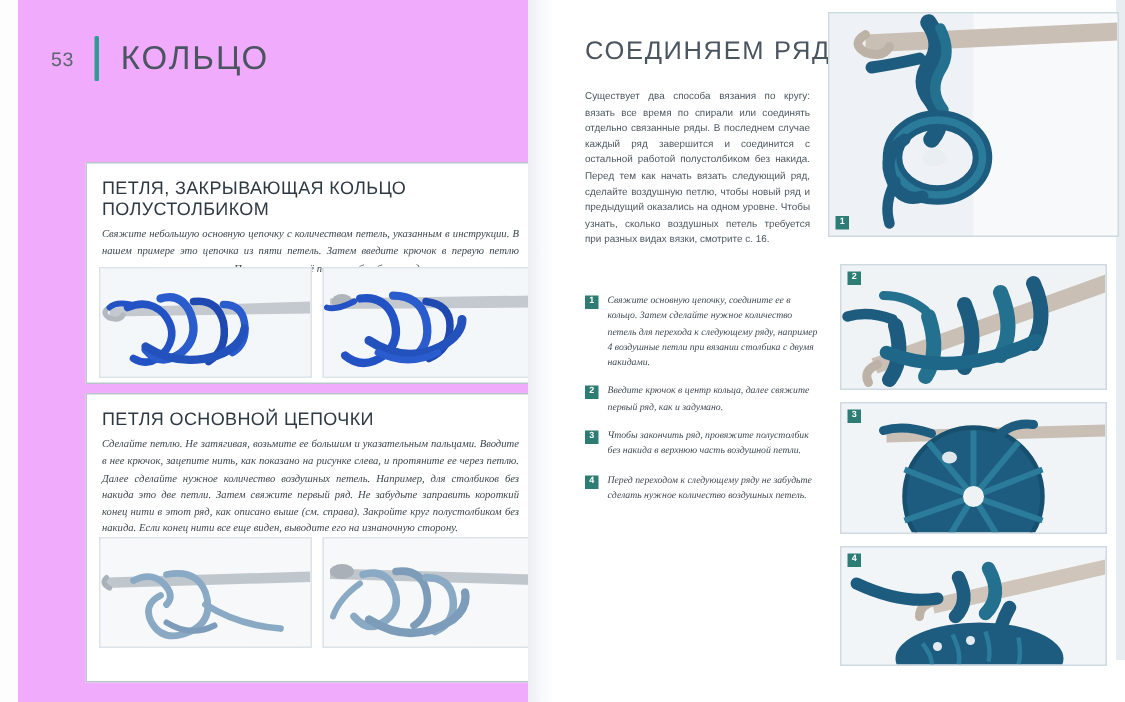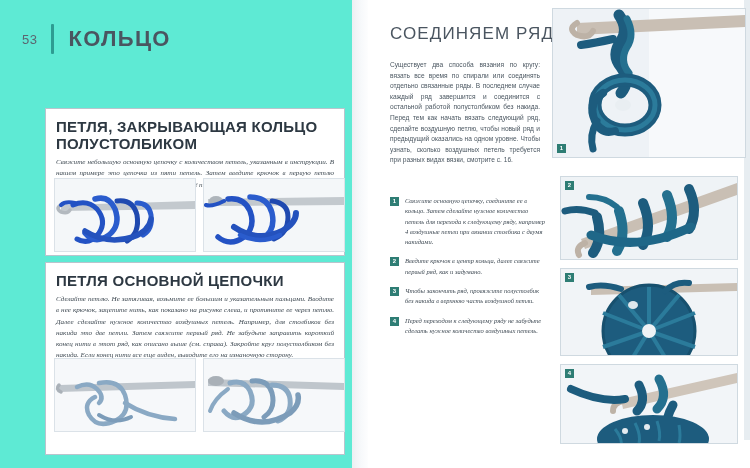--- a/index.html
+++ b/index.html
@@ -1,39 +1,39 @@
 <!DOCTYPE html>
 <html><head>
 <meta charset="utf-8">
 <style>
   html,body{margin:0;padding:0;background:#ffffff;}
   body{width:750px;height:468px;overflow:hidden;font-family:"Liberation Sans",sans-serif;}
   .spread{position:relative;width:750px;height:468px;background:#fdfdfd;}
 
   
-  .page-left{position:absolute;left:0;top:0;width:368px;height:468px;background:#5eead4;}
+  .page-left{position:absolute;left:12px;top:0;width:368px;height:468px;background:#f0abfc;}
   .page-right{position:absolute;left:368px;top:0;width:382px;height:468px;background:#ffffff;}
   .gutter{position:absolute;left:352px;top:0;width:26px;height:468px;
           background:linear-gradient(to right,#eceff2 0%,#f7f9fb 35%,#ffffff 70%,#fafbfc 100%);}
   .right-tint{position:absolute;left:376px;top:0;width:374px;height:440px;background:#e7edf1;}
 
   
   .hdr{position:absolute;left:22px;top:24px;display:flex;align-items:center;}
   .pagenum{font-size:13px;color:#5b6670;letter-spacing:.5px;font-weight:400;}
   .hdr-rule{width:3px;height:30px;background:#2e9c92;margin:0 14px 0 14px;border-radius:1px;}
-  .page-title{font-size:22px;color:#4a5560;letter-spacing:1.3px;font-weight:700;}
+  .page-title{font-size:22px;color:#4a5560;letter-spacing:1.3px;font-weight:400;}
 
   .intro{position:absolute;left:38px;top:58px;width:312px;font-size:7.2px;line-height:11.6px;
          color:#4e5963;text-align:justify;}
 
   
   .box{position:absolute;border:1px solid #b9c4cd;background:#ffffff;box-sizing:border-box;}
   .box1{left:45px;top:108px;width:300px;height:148px;}
   .box2{left:45px;top:262px;width:300px;height:193px;}
-  .box-title{font-size:15px;font-weight:bold;color:#2d3842;letter-spacing:.25px;
+  .box-title{font-size:12px;font-weight:normal;color:#2d3842;letter-spacing:.25px;
              margin:9px 10px 5px 10px;}
   .box-body{font-size:7.1px;line-height:11.3px;color:#3d4851;font-style:italic;
             font-family:"Liberation Serif",serif;margin:0 10px;text-align:justify;}
 
   
   .photos{position:absolute;display:flex;gap:7px;}
   .photo{position:relative;border:1px solid #dbe2e8;background:#f3f6f8;overflow:hidden;}
   .p-row1{left:54px;top:178px;}
   .p-row2{left:54px;top:358px;}
   .photo-a{width:140px;height:72px;}

